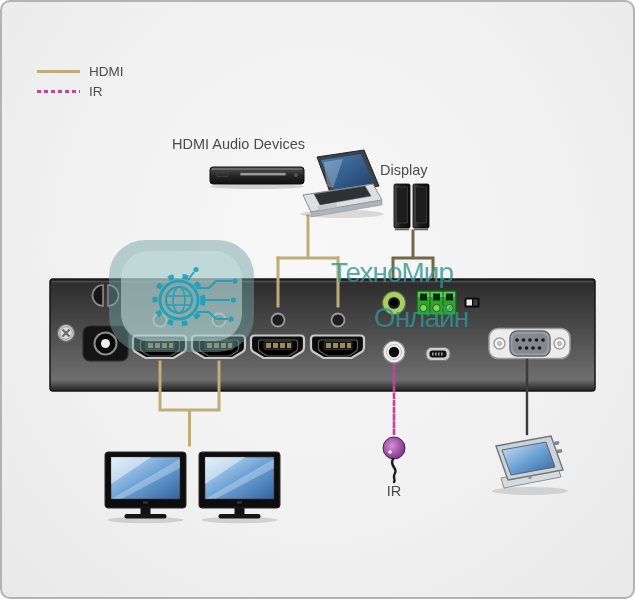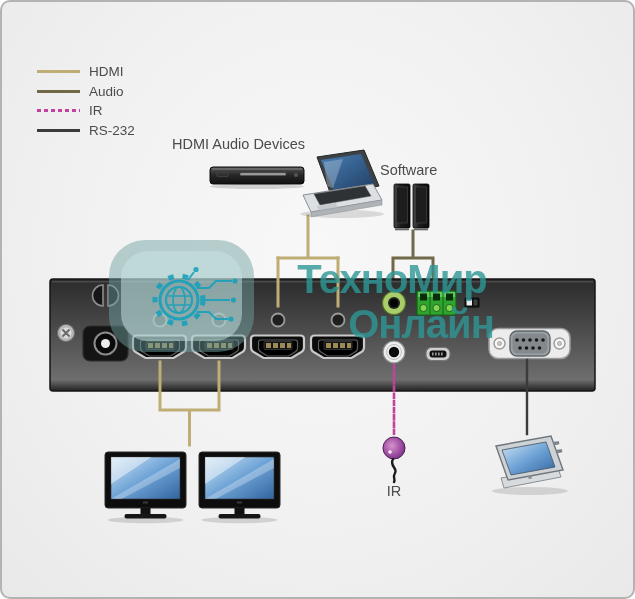--- a/index.html
+++ b/index.html
@@ -13,21 +13,21 @@
   .swatch{width:43px;height:3px;margin-right:9px;background:var(--c);}
   .swatch.dashed{background:repeating-linear-gradient(90deg,var(--c) 0 4px,transparent 4px 7px);}
   .legend-label{font-size:13.5px;color:#4c4c4c;}
   .diagram-label{font-size:14.5px;color:#4b4b4b;}
   .centered{text-align:center;}
   
   #wm-outer{left:107px;top:238px;width:145px;height:112px;border-radius:36px;
     background:rgba(110,160,158,0.48);}
   #wm-inner{left:119px;top:249px;width:121px;height:90px;border-radius:27px;
     background:rgba(200,230,227,0.5);}
-  .wm-text{font-weight:bold;font-size:40px;letter-spacing:-1px;color:var(--c);
+  .wm-text{font-weight:normal;font-size:28px;letter-spacing:-1px;color:var(--c);
     opacity:0.8;line-height:1;}
   #wm-line1{left:250px;top:257px;width:280px;text-align:center;}
   #wm-line2{left:264px;top:302px;width:310px;text-align:center;}
 </style>
 </head>
 <body>
 
 <div id="canvas">
 
   <svg class="abs" style="left:0;top:0" width="635" height="599" viewBox="0 0 635 599">
@@ -266,29 +266,21 @@
   </svg>
   <div class="abs wm-text" id="wm-line1" style="--c: #2e9795;">ТехноМир</div>
   <div class="abs wm-text" id="wm-line2" style="--c: #2e9795;">Онлайн</div>
 
   <div class="abs" id="legend">
     <div class="legend-row">
       <div class="swatch" style="--c: #bfad76;"></div>
       <span class="legend-label">HDMI</span>
     </div>
     <div class="legend-row">
-      <div class="swatch" style="--c: #716947;"></div>
-      <span class="legend-label">Audio</span>
-    </div>
-    <div class="legend-row">
       <div class="swatch dashed" style="--c: #c4429f;"></div>
       <span class="legend-label">IR</span>
     </div>
-    <div class="legend-row">
-      <div class="swatch" style="--c: #3b3b3b;"></div>
-      <span class="legend-label">RS-232</span>
-    </div>
   </div>
 
   <div class="abs diagram-label" style="left:170px;top:134px">HDMI Audio Devices</div>
-  <div class="abs diagram-label" style="left:378px;top:160px">Software</div>
+  <div class="abs diagram-label" style="left:378px;top:160px">Display</div>
   <div class="abs diagram-label centered" style="left:377px;top:481px;width:30px">IR</div>
 </div>
 
 </body></html>

